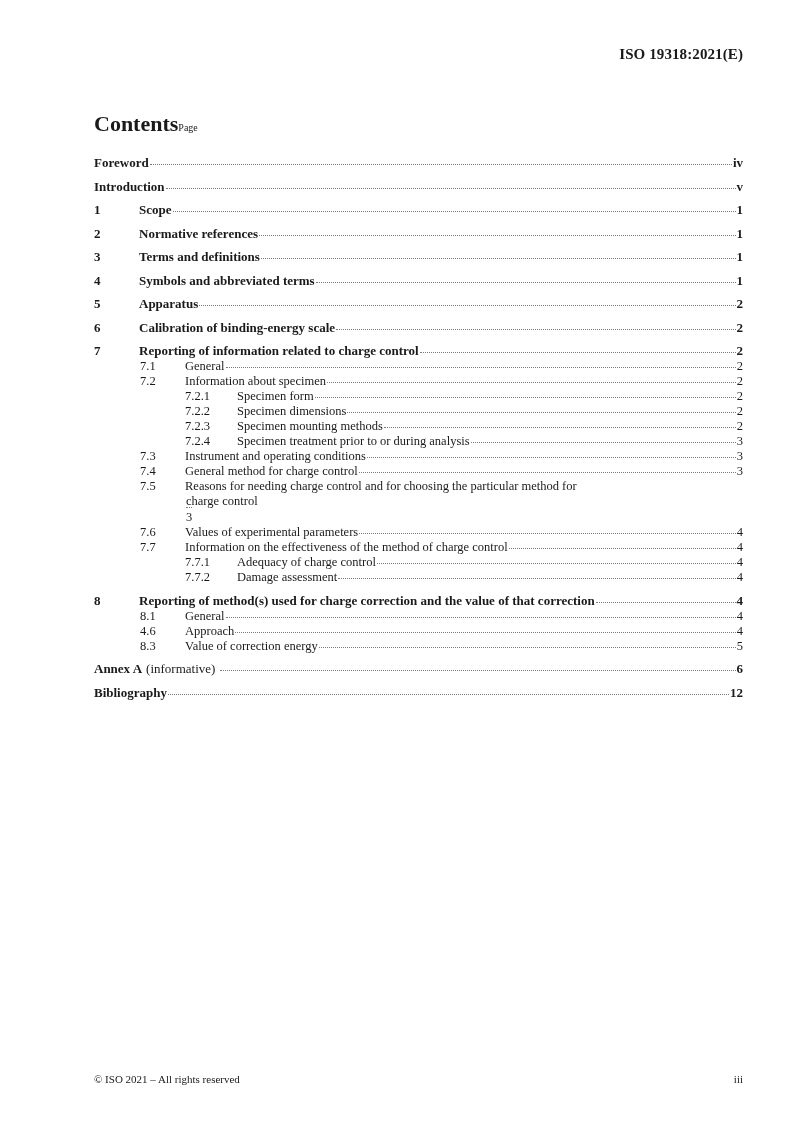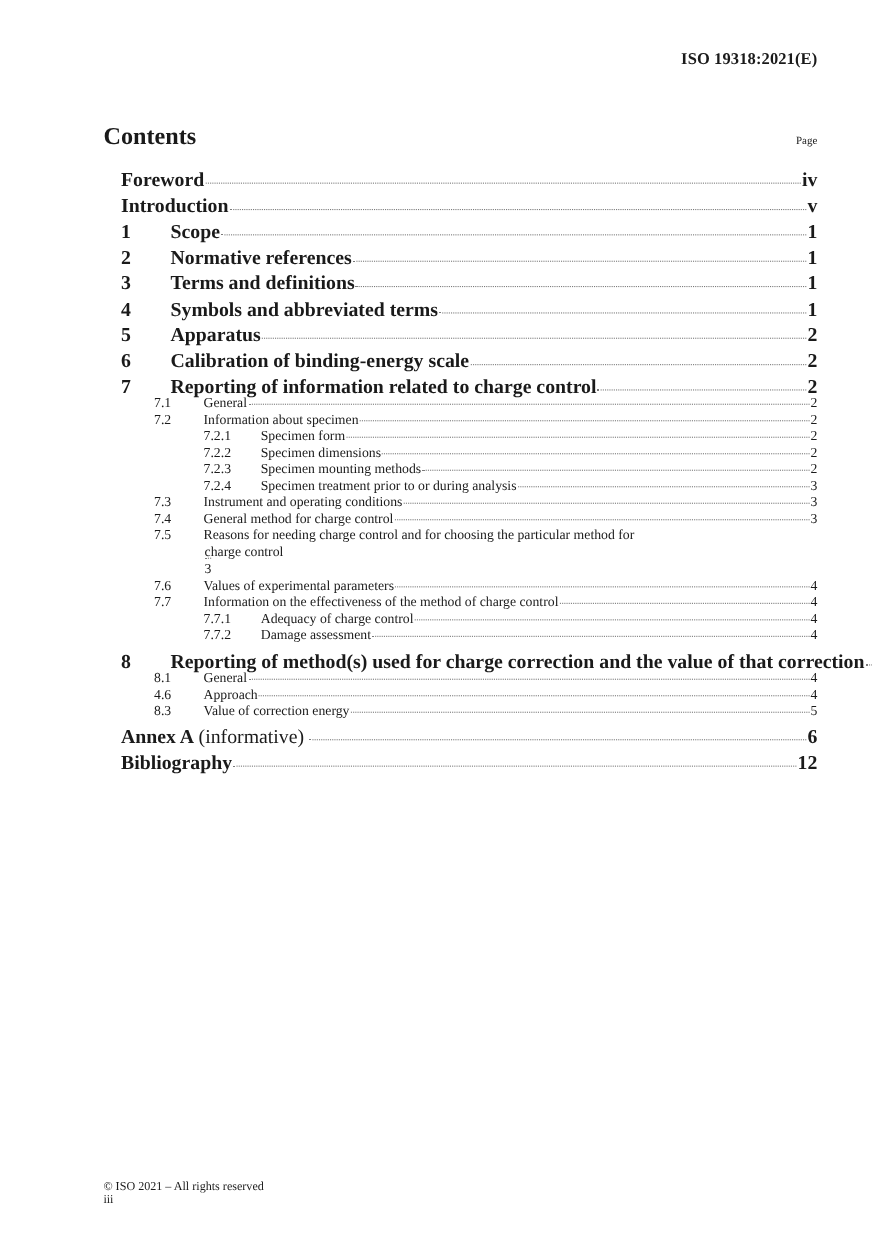--- a/index.html
+++ b/index.html
@@ -8,57 +8,57 @@
       font-family: "DejaVu Serif", "Liberation Serif", serif;
       color: #1a1a1a;
     }
     .doc-id {
       position: absolute; top: 46px; right: 50px;
       font-family: "Liberation Serif", serif; font-weight: bold; font-size: 15px;
       letter-spacing: 0.1px;
     }
     .contents-head {
       position: absolute; top: 111px; left: 94px; right: 50px;
-      display: flex; justify-content: space-between; align-items: baseline;
+      display: flex; align-items: baseline;
     }
     .contents-title {
       font-family: "Liberation Serif", serif; font-weight: bold; font-size: 22px;
     }
     .page-label {
       font-family: "Liberation Serif", serif; font-size: 10px;
     }
     .toc {
       position: absolute; top: 155px; left: 94px; width: 649px;
       font-family: "Liberation Serif", serif;
     }
     .row {
       display: flex; align-items: baseline; white-space: nowrap;
       font-size: 12.5px; line-height: 15px;
     }
-    .row.l1 { font-weight: bold; font-size: 18px; height: 16px; line-height: 16px; margin-left: 16px; }
+    .row.l1 { font-weight: bold; font-size: 13px; height: 16px; line-height: 16px; }
     .row.gap { margin-top: 7.5px; }
     .row.first { margin-top: 0; }
     .num { display: inline-block; flex: none; }
     .l1 .num { width: 45px; }
     .l2 .num { width: 45px; }
     .l2 { padding-left: 46px; }
     .l3 { padding-left: 91px; }
     .l3 .num { width: 52px; }
     .title { flex: none; }
     .leader {
       flex: 1 1 auto; margin: 0 1px; border-bottom: 1px dotted #7a7a7a;
       transform: translateY(-2px); min-width: 6px;
     }
     .pg { flex: none; text-align: right; }
     .cont { padding-left: 91px; flex-direction: column; }
     .annex-normal { font-weight: normal; }
     .footer {
       position: absolute; top: 1073px; left: 94px; right: 50px;
       display: flex; justify-content: space-between;
-      font-family: "Liberation Serif", serif; font-size: 11px; flex-direction: column;
+      font-family: "Liberation Serif", serif; font-size: 11px;
     }
   </style>
 </head>
 <body>
 
 <div class="doc-id">ISO 19318:2021(E)</div>
 
 <div class="contents-head">
   <span class="contents-title">Contents</span>
   <span class="page-label">Page</span>

